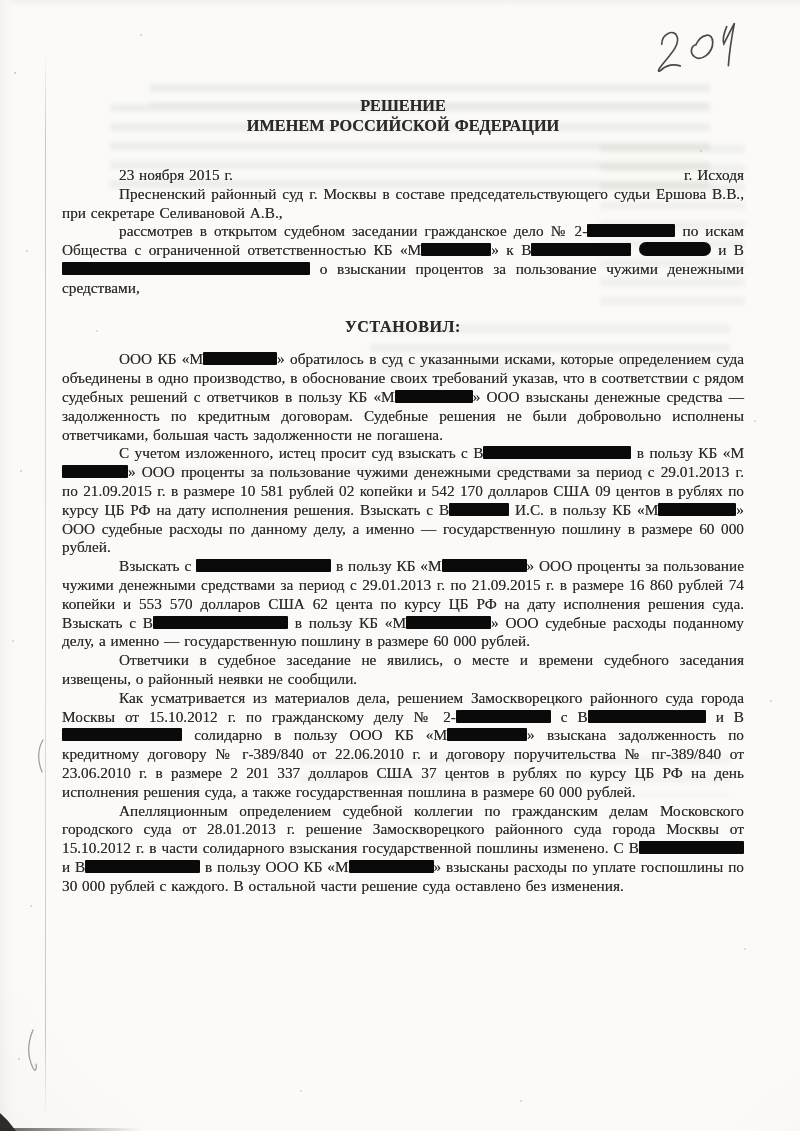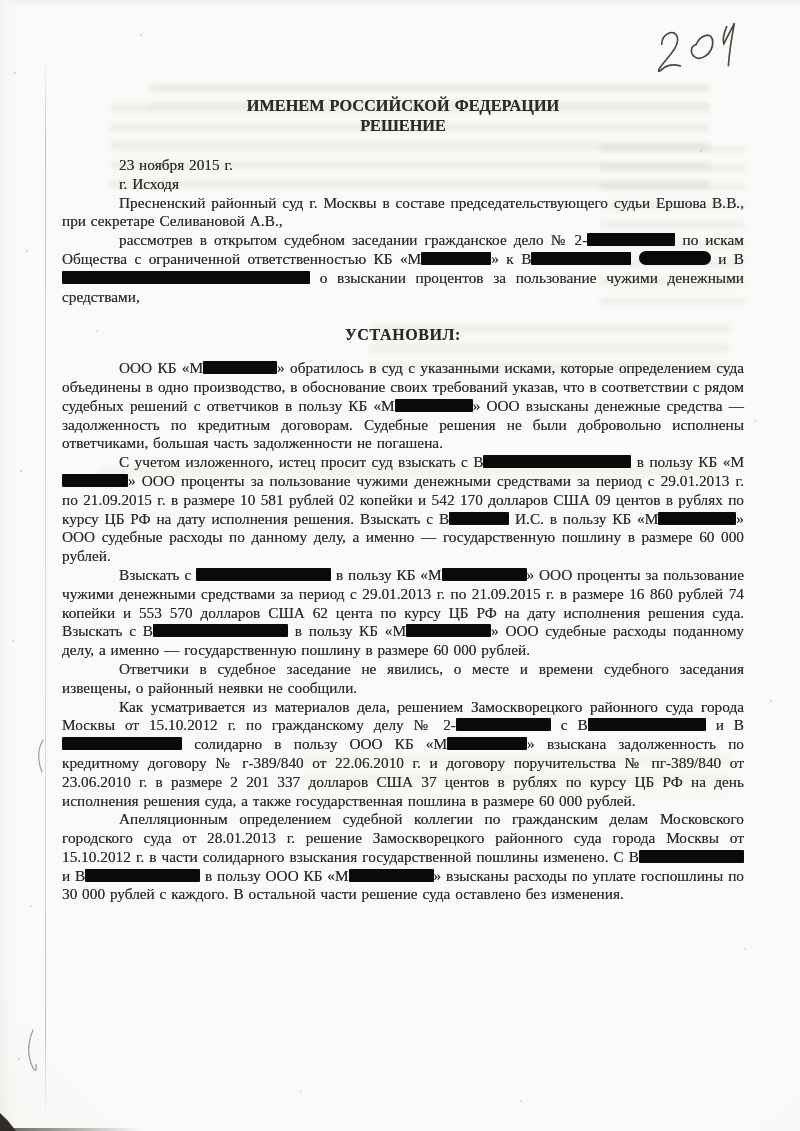--- a/index.html
+++ b/index.html
@@ -57,21 +57,21 @@
   }
   
   .content {
     position: absolute; left: 62px; top: 0; width: 682px;
     color: #2b2a28;
     font-size: 15.3px; line-height: 18.8px;
     text-shadow: 0 0 0.5px rgba(43,42,40,0.65);
     word-spacing: 1px;
   }
   .title-block { margin-top: 96px; text-align: center; font-weight: bold; font-size: 16.3px; line-height: 20px; }
-  .dateline { margin-top: 20px; display: flex; justify-content: space-between; padding-left: 57px; flex-direction: column; }
+  .dateline { margin-top: 30px; display: flex; justify-content: space-between; padding-left: 57px; }
   .para { margin: 0; text-indent: 57px; text-align: justify; }
   .p-first { }
   .p-gap { }
   .section-heading {
     margin: 20px 0 14px; text-align: center; font-weight: bold;
     font-size: 16px; letter-spacing: 0.6px;
   }
   .redact {
     display: inline-block; height: 13px; background: #0a0a0a;
     vertical-align: -1px; border-radius: 1px;
@@ -110,22 +110,22 @@
         <path d="M22,24 C23,13 36,9 38,18 C40,28 26,38 18,48 C16,50.5 16.5,52 20,49.5 C27,44 35,45.5 39,47"></path>
         <path d="M56,27 C62,16 74,15 73,26 C72,37 60,44 54,39 C49,35 51,28 56,27"></path>
         <path d="M88,11 C85,17 83,24 84,28 C88,21 93,13 96,8 C93,19 89,36 87,50"></path>
       </g>
     </svg>
   </div>
 
   <div class="content">
 
     <div class="title-block">
+      <div>РЕШЕНИЕ</div>
       <div>ИМЕНЕМ РОССИЙСКОЙ ФЕДЕРАЦИИ</div>
-      <div>РЕШЕНИЕ</div>
     </div>
 
     <div class="dateline">
       <span>23 ноября 2015 г.</span>
       <span>г. Исходя</span>
     </div>
 
     <div>
         <p class="para p-first"><span>Пресненский районный суд г. Москвы в составе председательствующего судьи Ершова В.В., при секретаре Селивановой А.В.,</span></p>
         <p class="para p-gap"><span>рассмотрев в открытом судебном заседании гражданское дело № 2-</span><span class="redact" style="width: 88px; background: rgb(10, 10, 10);"></span><span> по искам Общества с ограниченной ответственностью КБ «М</span><span class="redact" style="width: 70px; background: rgb(10, 10, 10);"></span><span>» к В</span><span class="redact" style="width: 100px; background: rgb(10, 10, 10);"></span><span> </span><span class="redact rounded" style="width: 72px; background: rgb(10, 10, 10);"></span><span> и В</span><span class="redact" style="width: 248px; background: rgb(10, 10, 10);"></span><span> о взыскании процентов за пользование чужими денежными средствами,</span></p>

